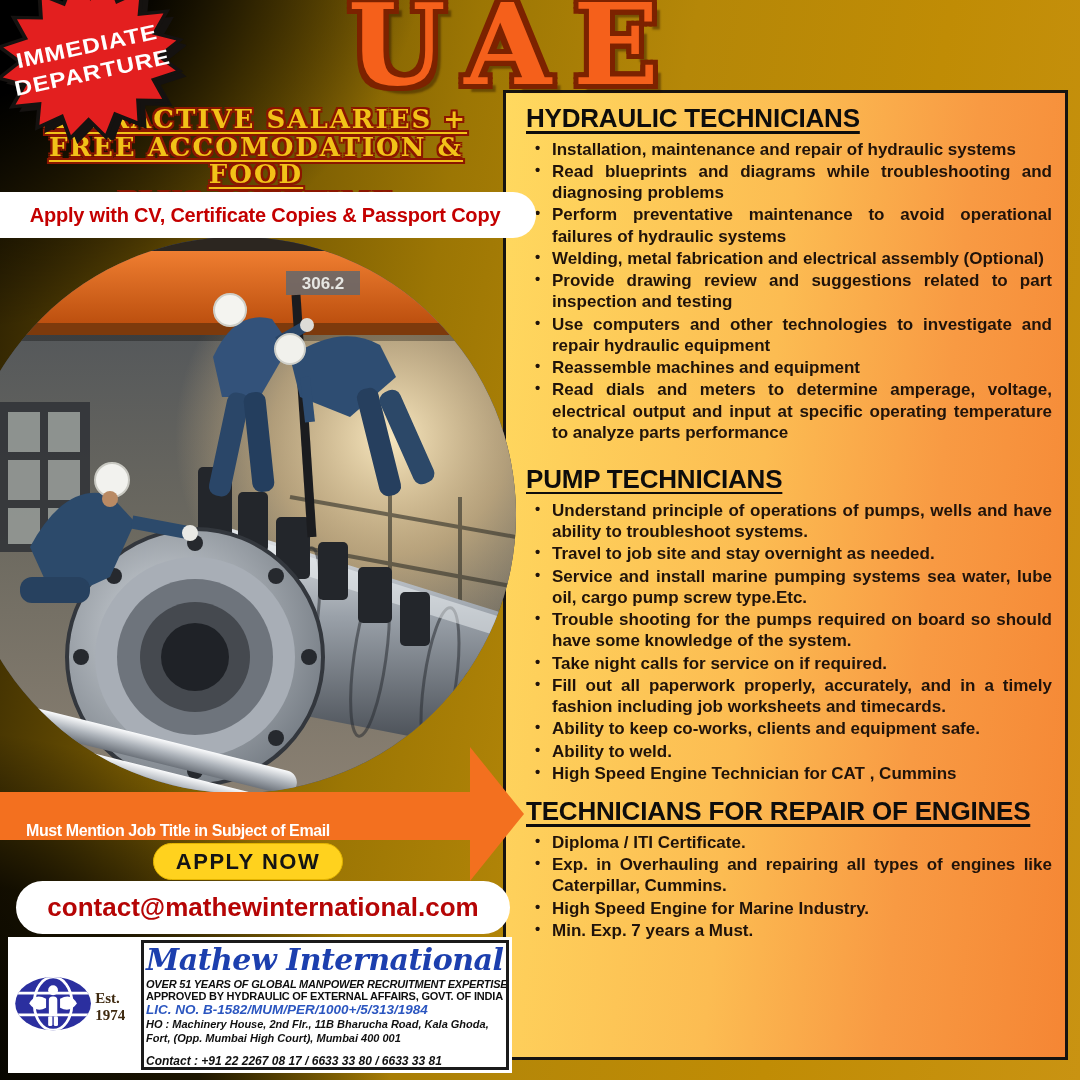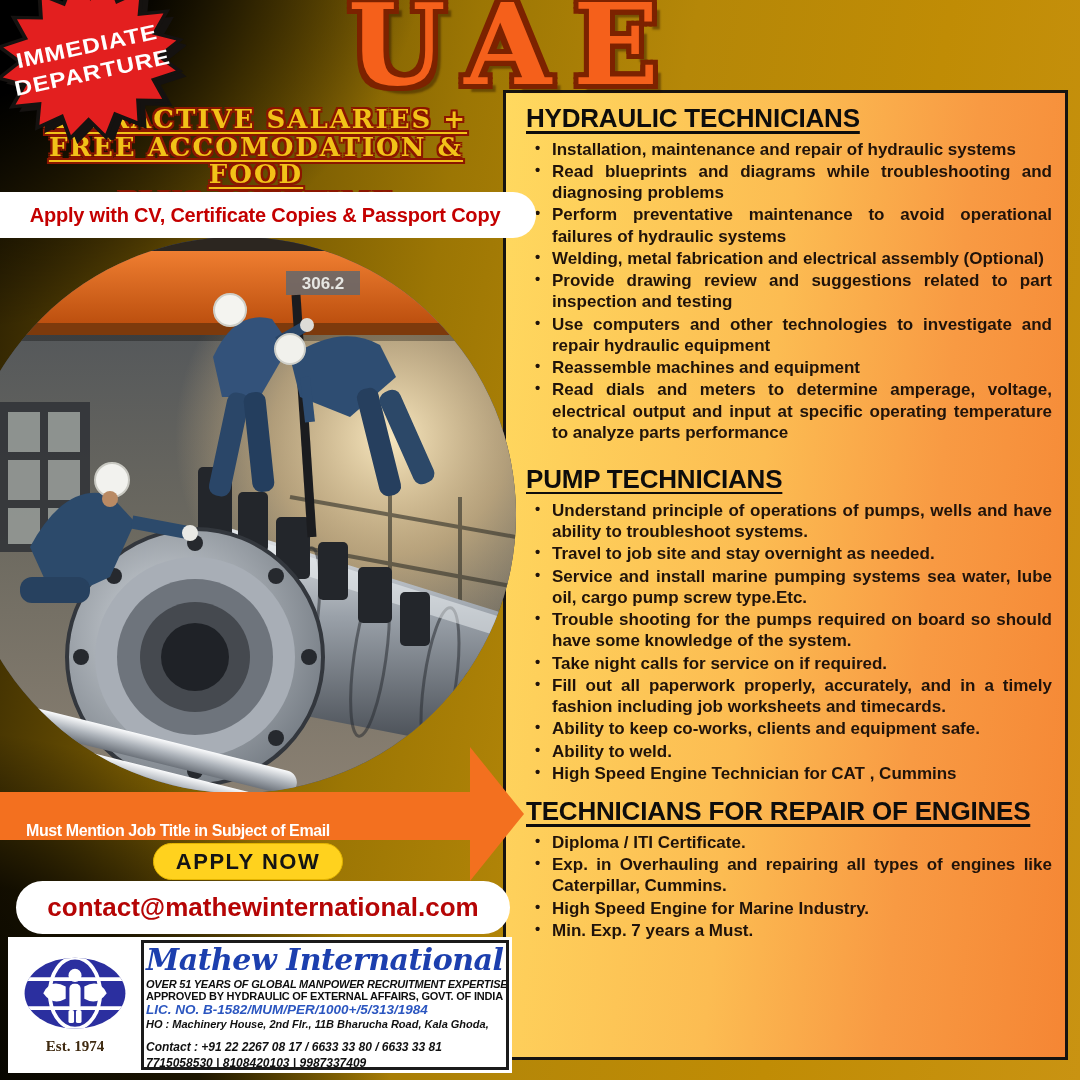--- a/index.html
+++ b/index.html
@@ -99,21 +99,21 @@
     background:#ffd21e; border:1px solid #e3b400; border-radius:19px;
     font-family:"Liberation Sans", sans-serif; font-size:22px; font-weight:bold;
     letter-spacing:1.5px; color:#141414; cursor:pointer;
   }
 
   
   .footer-box {
     position:absolute; left:8px; top:937px; width:504px; height:136px; z-index:7;
     background:#fff; display:flex; padding:3px; box-sizing:border-box;
   }
-  .logo-cell { width:128px; display:flex; flex-direction:column; align-items:center; justify-content:center; }
+  .logo-cell { width:128px; display:flex; flex-direction:row; align-items:center; justify-content:center; }
   .est { font-family:"Liberation Serif", serif; font-size:15px; font-weight:bold; color:#3f2a10; margin-top:3px; }
   .info-cell {
     flex:1; border:3px solid #1b1b1b; margin-left:2px; box-sizing:border-box;
     text-align:left; padding:2px 2px 17px 2px; overflow:hidden;
   }
   .company-name {
     font-family:"DejaVu Serif", serif; font-style:italic; font-weight:bold;
     font-size:30px; color:#1c3fae; line-height:1.02; letter-spacing:-0.5px;
   }
   .tag1 { font-size:11px; font-weight:bold; font-style:italic; color:#0e0e0e; margin-top:2px; letter-spacing:-0.2px; white-space:nowrap; }
@@ -358,18 +358,19 @@
         </g>
       </svg>
       <div class="est">Est. 1974</div>
     </div>
     <div class="info-cell">
       <div class="company-name">Mathew International</div>
       <div class="tag1">OVER 51 YEARS OF GLOBAL MANPOWER RECRUITMENT EXPERTISE</div>
       <div class="tag2">APPROVED BY HYDRAULIC OF EXTERNAL AFFAIRS, GOVT. OF INDIA</div>
       <div class="license">LIC. NO. B-1582/MUM/PER/1000+/5/313/1984</div>
       <div class="addr">HO : Machinery House, 2nd Flr., 11B Bharucha Road, Kala Ghoda,</div>
+      <div class="addr">Fort, (Opp. Mumbai High Court), Mumbai 400 001</div>
       <div class="contact-line first">Contact : +91 22 2267 08 17 / 6633 33 80 / 6633 33 81</div>
       <div class="contact-line">7715058530 | 8108420103 | 9987337409</div>
     </div>
   </div>
 
 </div>
 
 </body></html>

